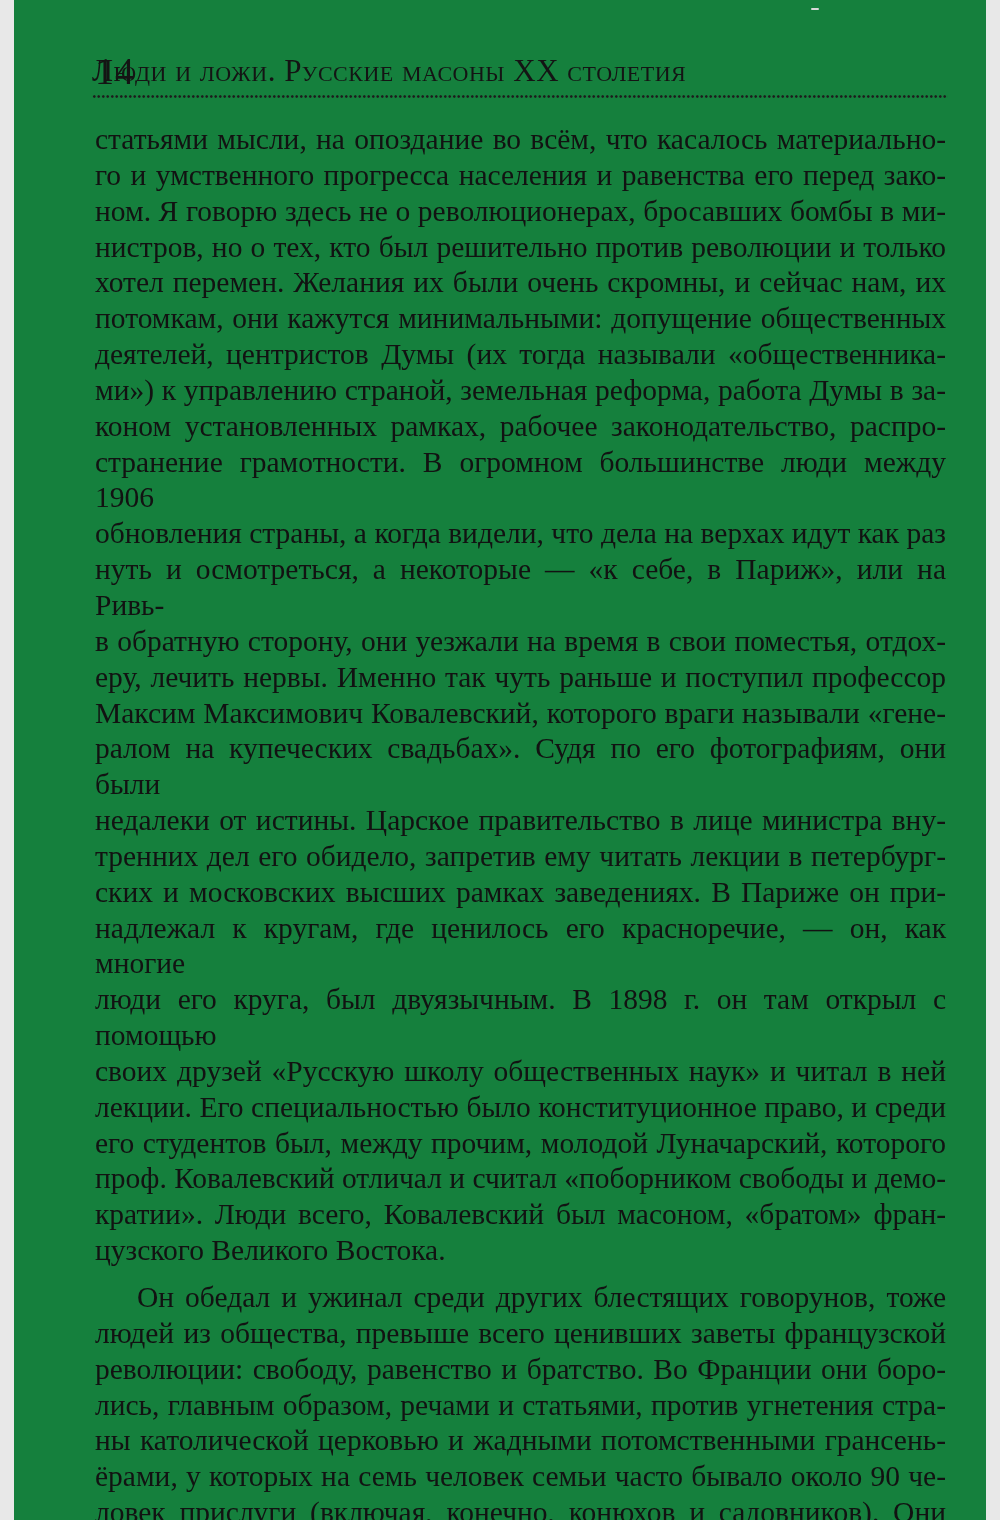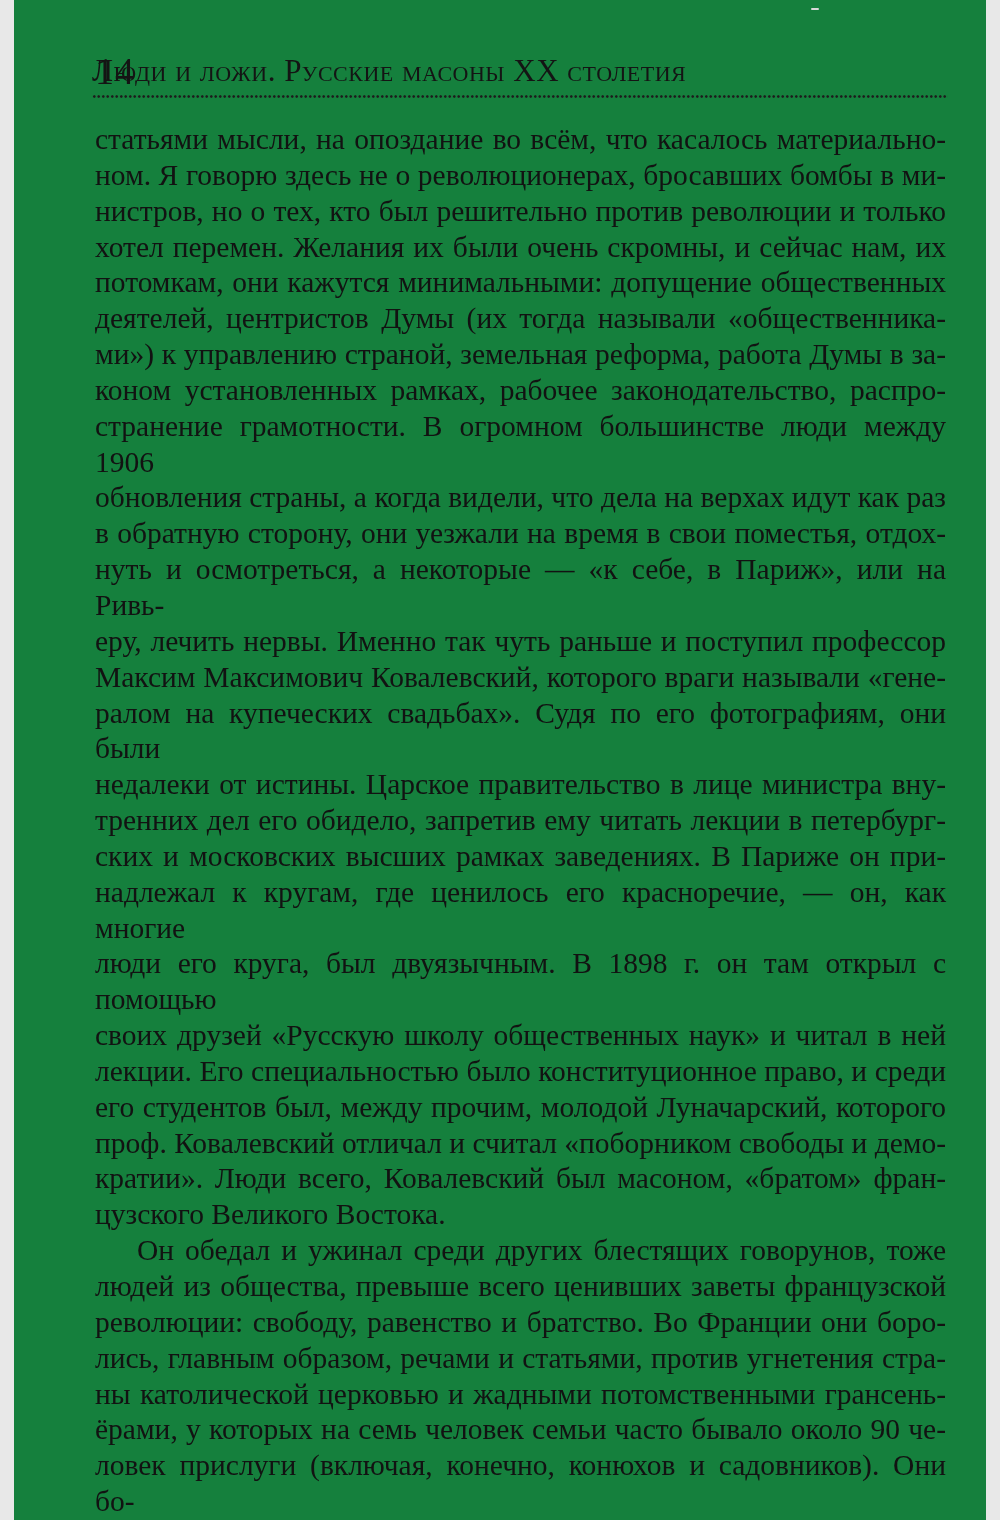--- a/index.html
+++ b/index.html
@@ -69,20 +69,21 @@
     text-align: justify;
     
     text-align-last: justify;
     white-space: normal;
   }
   .line.last {
     text-align-last: left;
   }
   .para.indent .line:first-child {
     text-indent: 42px;
+    margin-top: 11px;
   }
   
   .scan-speck {
     position: absolute;
     left: 797px;
     top: 8px;
     width: 8px;
     height: 2px;
     background: #d9d9d9;
     border-radius: 1px;
@@ -97,31 +98,32 @@
   <header class="running-head">
     <span class="page-num">14</span>
     <span class="run-title">Люди и ложи. Русские масоны XX столетия</span>
   </header>
 
   <div class="dotted-rule"></div>
 
   <main class="body-text">
       <div class="para">
         <div class="line">статьями мысли, на опоздание во всём, что касалось материально-</div>
+        <div class="line">го и умственного прогресса населения и равенства его перед зако-</div>
         <div class="line">ном. Я говорю здесь не о революционерах, бросавших бомбы в ми-</div>
         <div class="line">нистров, но о тех, кто был решительно против революции и только</div>
         <div class="line">хотел перемен. Желания их были очень скромны, и сейчас нам, их</div>
         <div class="line">потомкам, они кажутся минимальными: допущение общественных</div>
         <div class="line">деятелей, центристов Думы (их тогда называли «общественника-</div>
         <div class="line">ми») к управлению страной, земельная реформа, работа Думы в за-</div>
         <div class="line">коном установленных рамках, рабочее законодательство, распро-</div>
         <div class="line">странение грамотности. В огромном большинстве люди между 1906</div>
         <div class="line">обновления страны, а когда видели, что дела на верхах идут как раз</div>
+        <div class="line">нуть и осмотреться, а некоторые — «к себе, в Париж», или на Ривь-</div>
         <div class="line">в обратную сторону, они уезжали на время в свои поместья, отдох-</div>
-        <div class="line">нуть и осмотреться, а некоторые — «к себе, в Париж», или на Ривь-</div>
         <div class="line">еру, лечить нервы. Именно так чуть раньше и поступил профессор</div>
         <div class="line">Максим Максимович Ковалевский, которого враги называли «гене-</div>
         <div class="line">ралом на купеческих свадьбах». Судя по его фотографиям, они были</div>
         <div class="line">недалеки от истины. Царское правительство в лице министра вну-</div>
         <div class="line">тренних дел его обидело, запретив ему читать лекции в петербург-</div>
         <div class="line">ских и московских высших рамках заведениях. В Париже он при-</div>
         <div class="line">надлежал к кругам, где ценилось его красноречие, — он, как многие</div>
         <div class="line">люди его круга, был двуязычным. В 1898 г. он там открыл с помощью</div>
         <div class="line">своих друзей «Русскую школу общественных наук» и читал в ней</div>
         <div class="line">лекции. Его специальностью было конституционное право, и среди</div>

